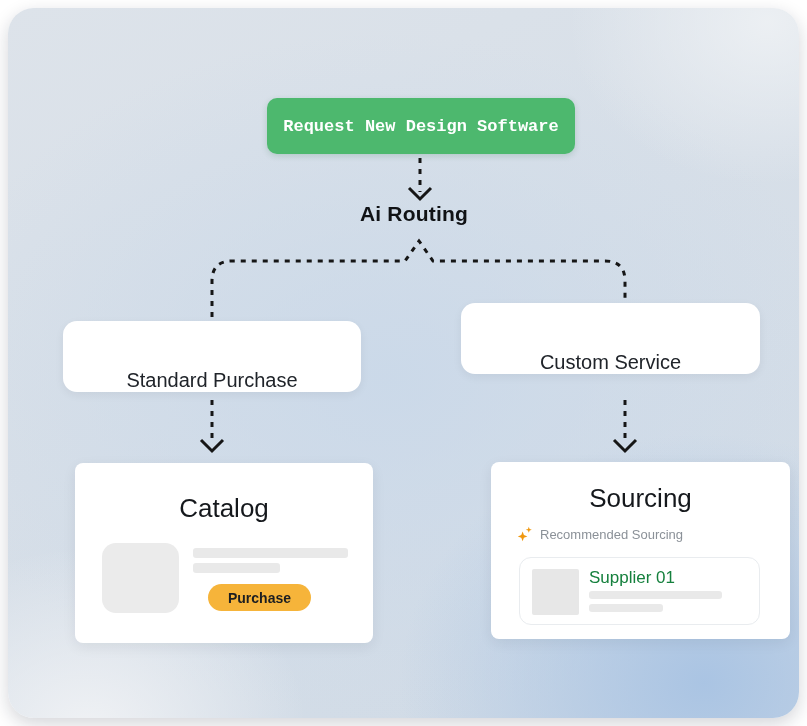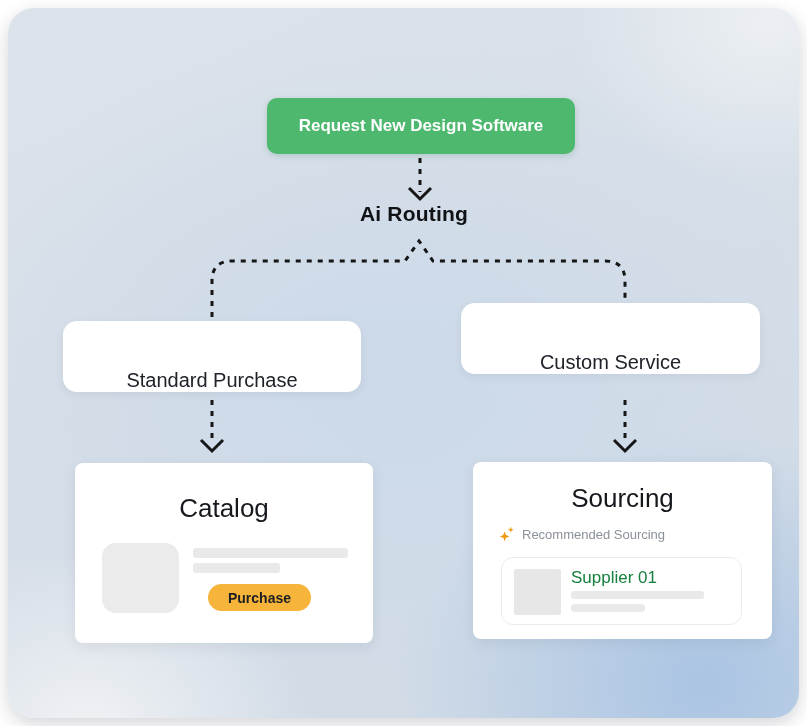--- a/index.html
+++ b/index.html
@@ -15,41 +15,41 @@
       radial-gradient(75% 62% at 48% 52%, rgba(201,216,233,.85) 0%, rgba(201,216,233,0) 78%),
       linear-gradient(155deg,#dde3ea 0%,#d7dfe8 45%,#cfdae6 100%);
     box-shadow:0 6px 18px rgba(15,23,42,.18);
   }
   .connector-svg{position:absolute;left:0;top:0;width:807px;height:726px;pointer-events:none;}
 
   .root-btn{
     position:absolute;left:259px;top:90px;width:308px;height:56px;border-radius:10px;
     background:#4db86e;border:none;color:#ffffff;font-size:17px;font-weight:700;
     display:flex;align-items:center;justify-content:center;cursor:pointer;
-    box-shadow:0 2px 6px rgba(22,101,52,.18);font-family:Liberation Sans, sans-serif;
+    box-shadow:0 2px 6px rgba(22,101,52,.18);font-family:Liberation Mono, monospace;
   }
   .router-label{
     position:absolute;left:262px;top:194px;width:288px;text-align:center;
     font-size:21px;font-weight:700;color:#101215;letter-spacing:.2px;
   }
   .branch-box{
     position:absolute;height:71px;border-radius:14px;background:#ffffff;
     display:flex;align-items:flex-end;justify-content:center;
     font-size:20px;color:#20242a;box-shadow:0 3px 10px rgba(16,24,40,.06);
   }
   .branch-left{left:55px;top:313px;width:298px;}
   .branch-right{left:453px;top:295px;width:299px;}
 
   .card{
     position:absolute;background:#ffffff;border-radius:8px;
     box-shadow:0 4px 14px rgba(16,24,40,.07);
     margin-left:12px;
   }
   .card-catalog{left:55px;top:455px;width:298px;height:180px;}
-  .card-sourcing{left:453px;top:454px;width:299px;height:177px;}
+  .card-sourcing{left:471px;top:454px;width:299px;height:177px;}
   .card-title{position:absolute;left:0;width:100%;text-align:center;font-size:26px;color:#15181c;}
   .card-catalog .card-title{top:30px;}
   .card-sourcing .card-title{top:21px;}
 
   .catalog-thumb{position:absolute;left:27px;top:80px;width:77px;height:70px;border-radius:14px;background:#ebebeb;}
   .skel{background:#e9e9e9;border-radius:3px;}
   .cat-line1{position:absolute;left:118px;top:85px;width:155px;height:10px;}
   .cat-line2{position:absolute;left:118px;top:100px;width:87px;height:10px;}
   .purchase-btn{
     position:absolute;left:133px;top:121px;width:103px;height:27px;border-radius:14px;

